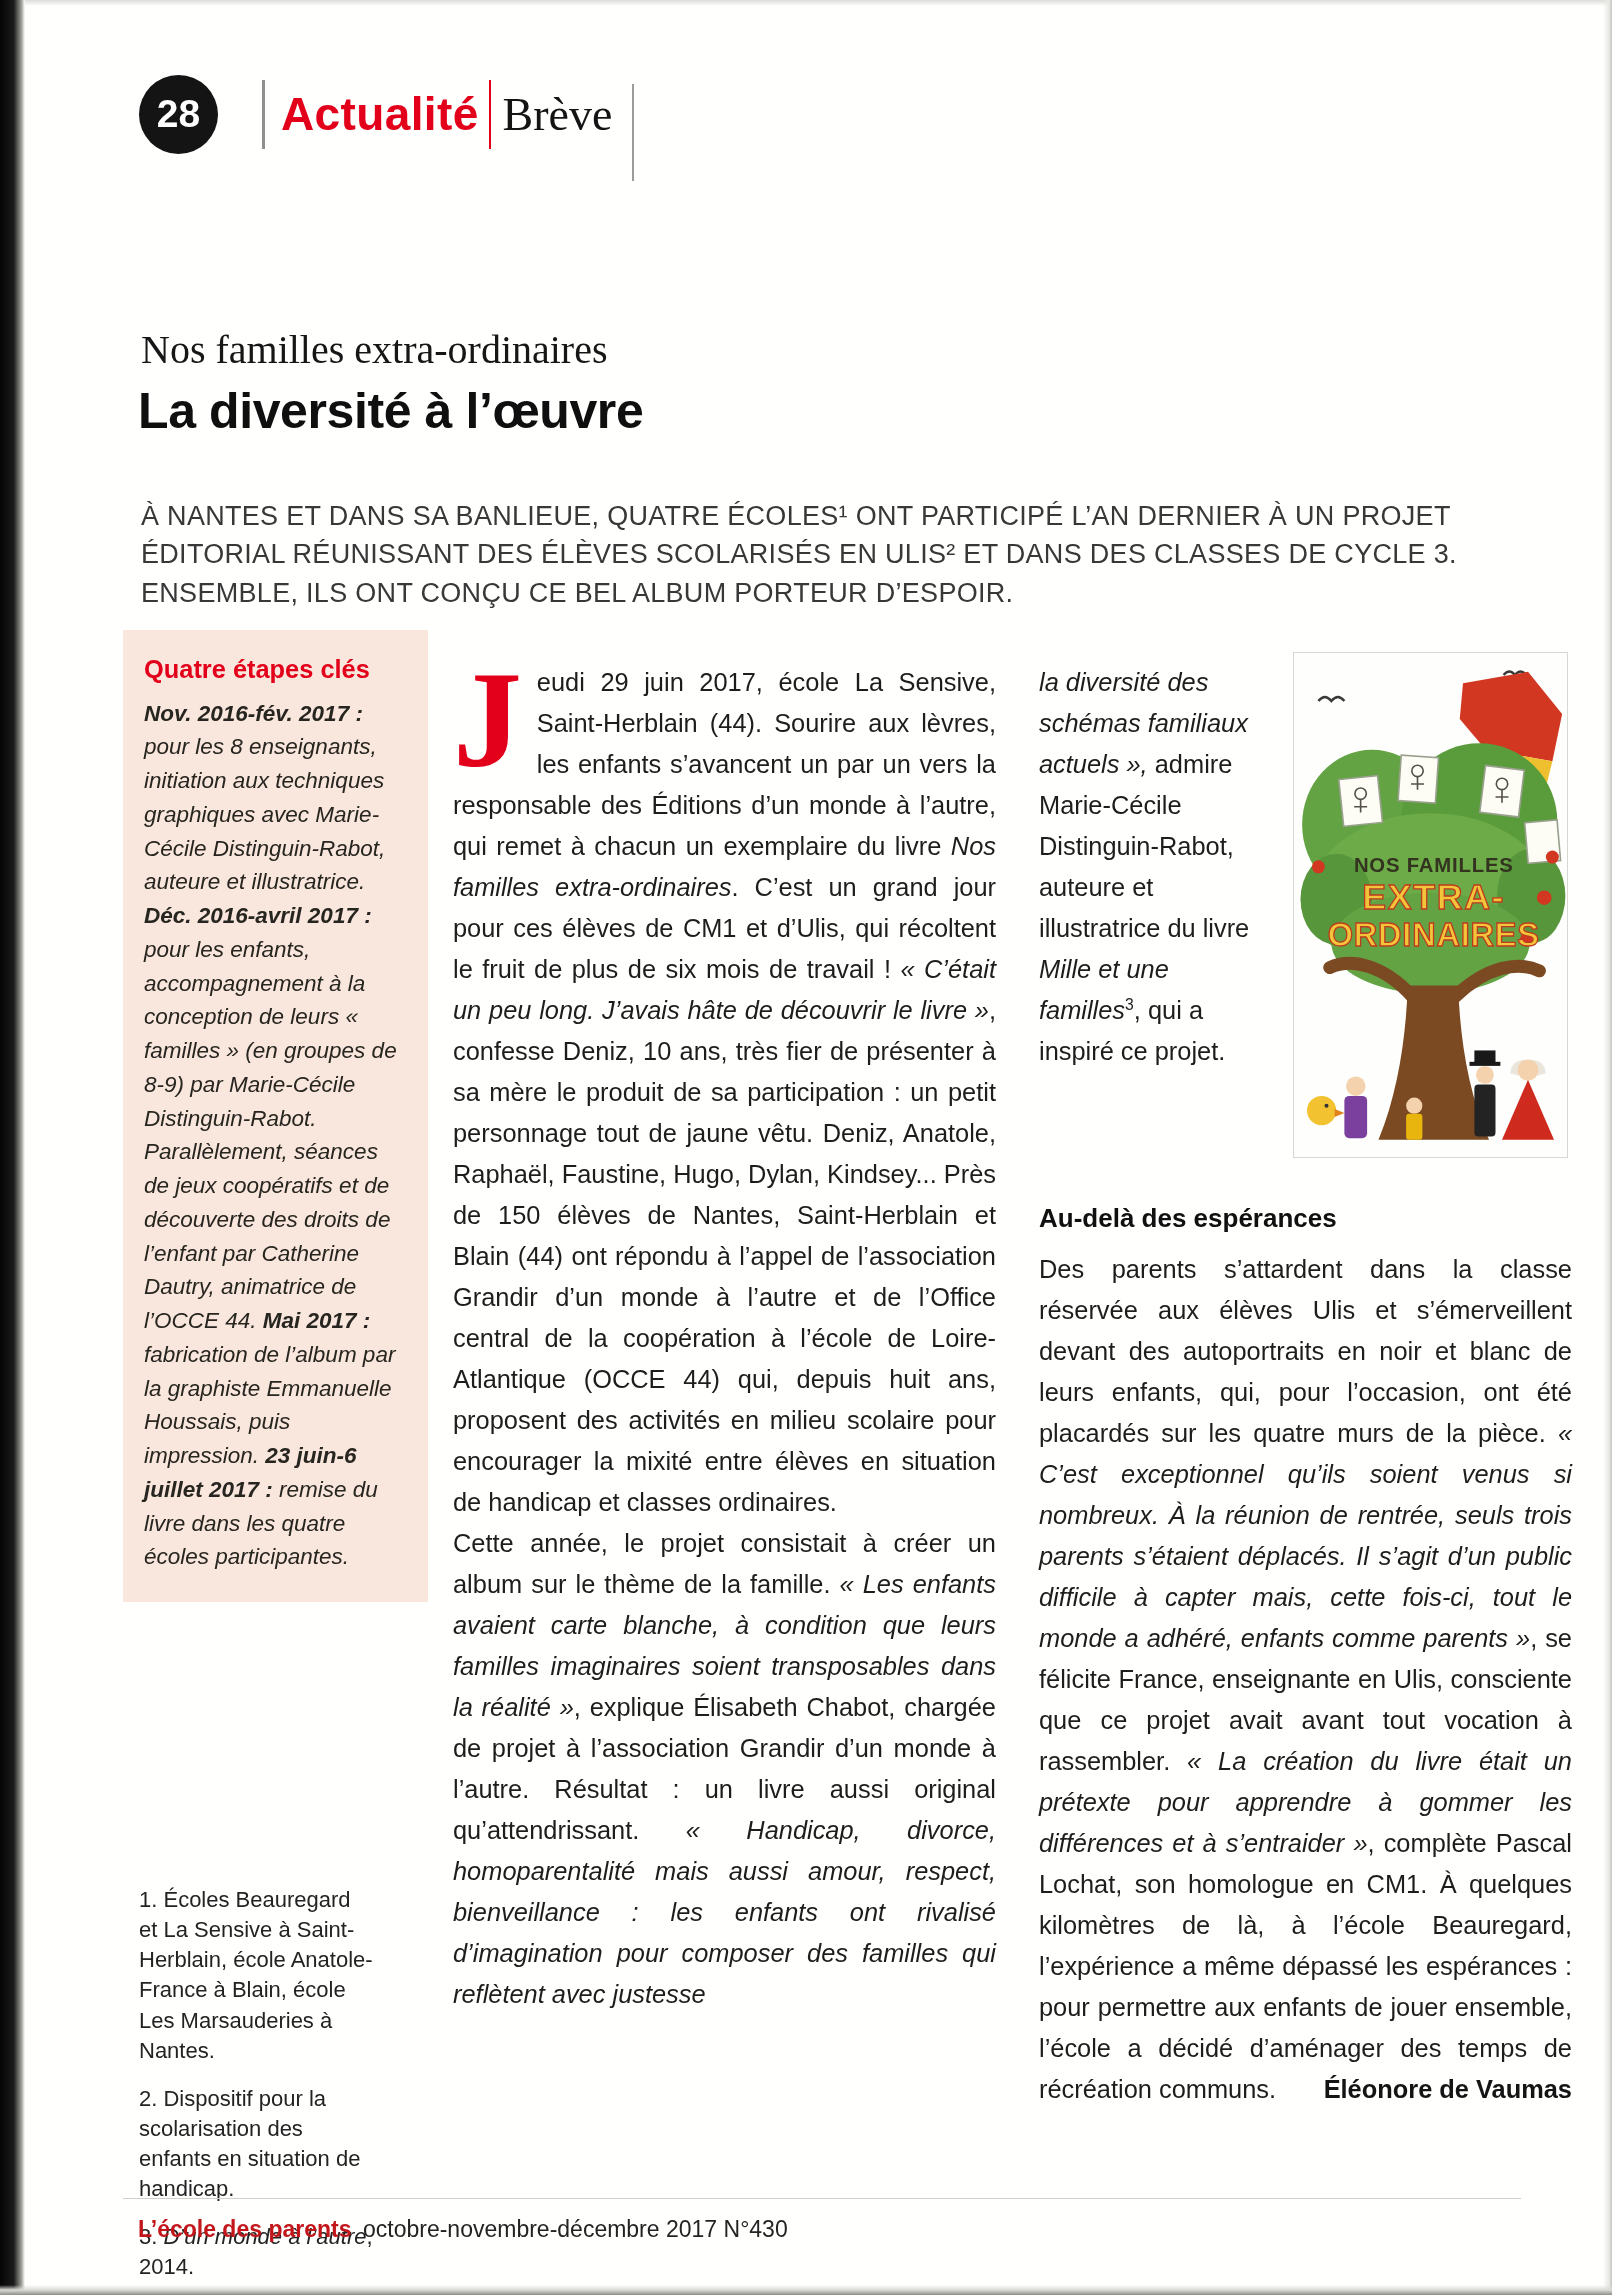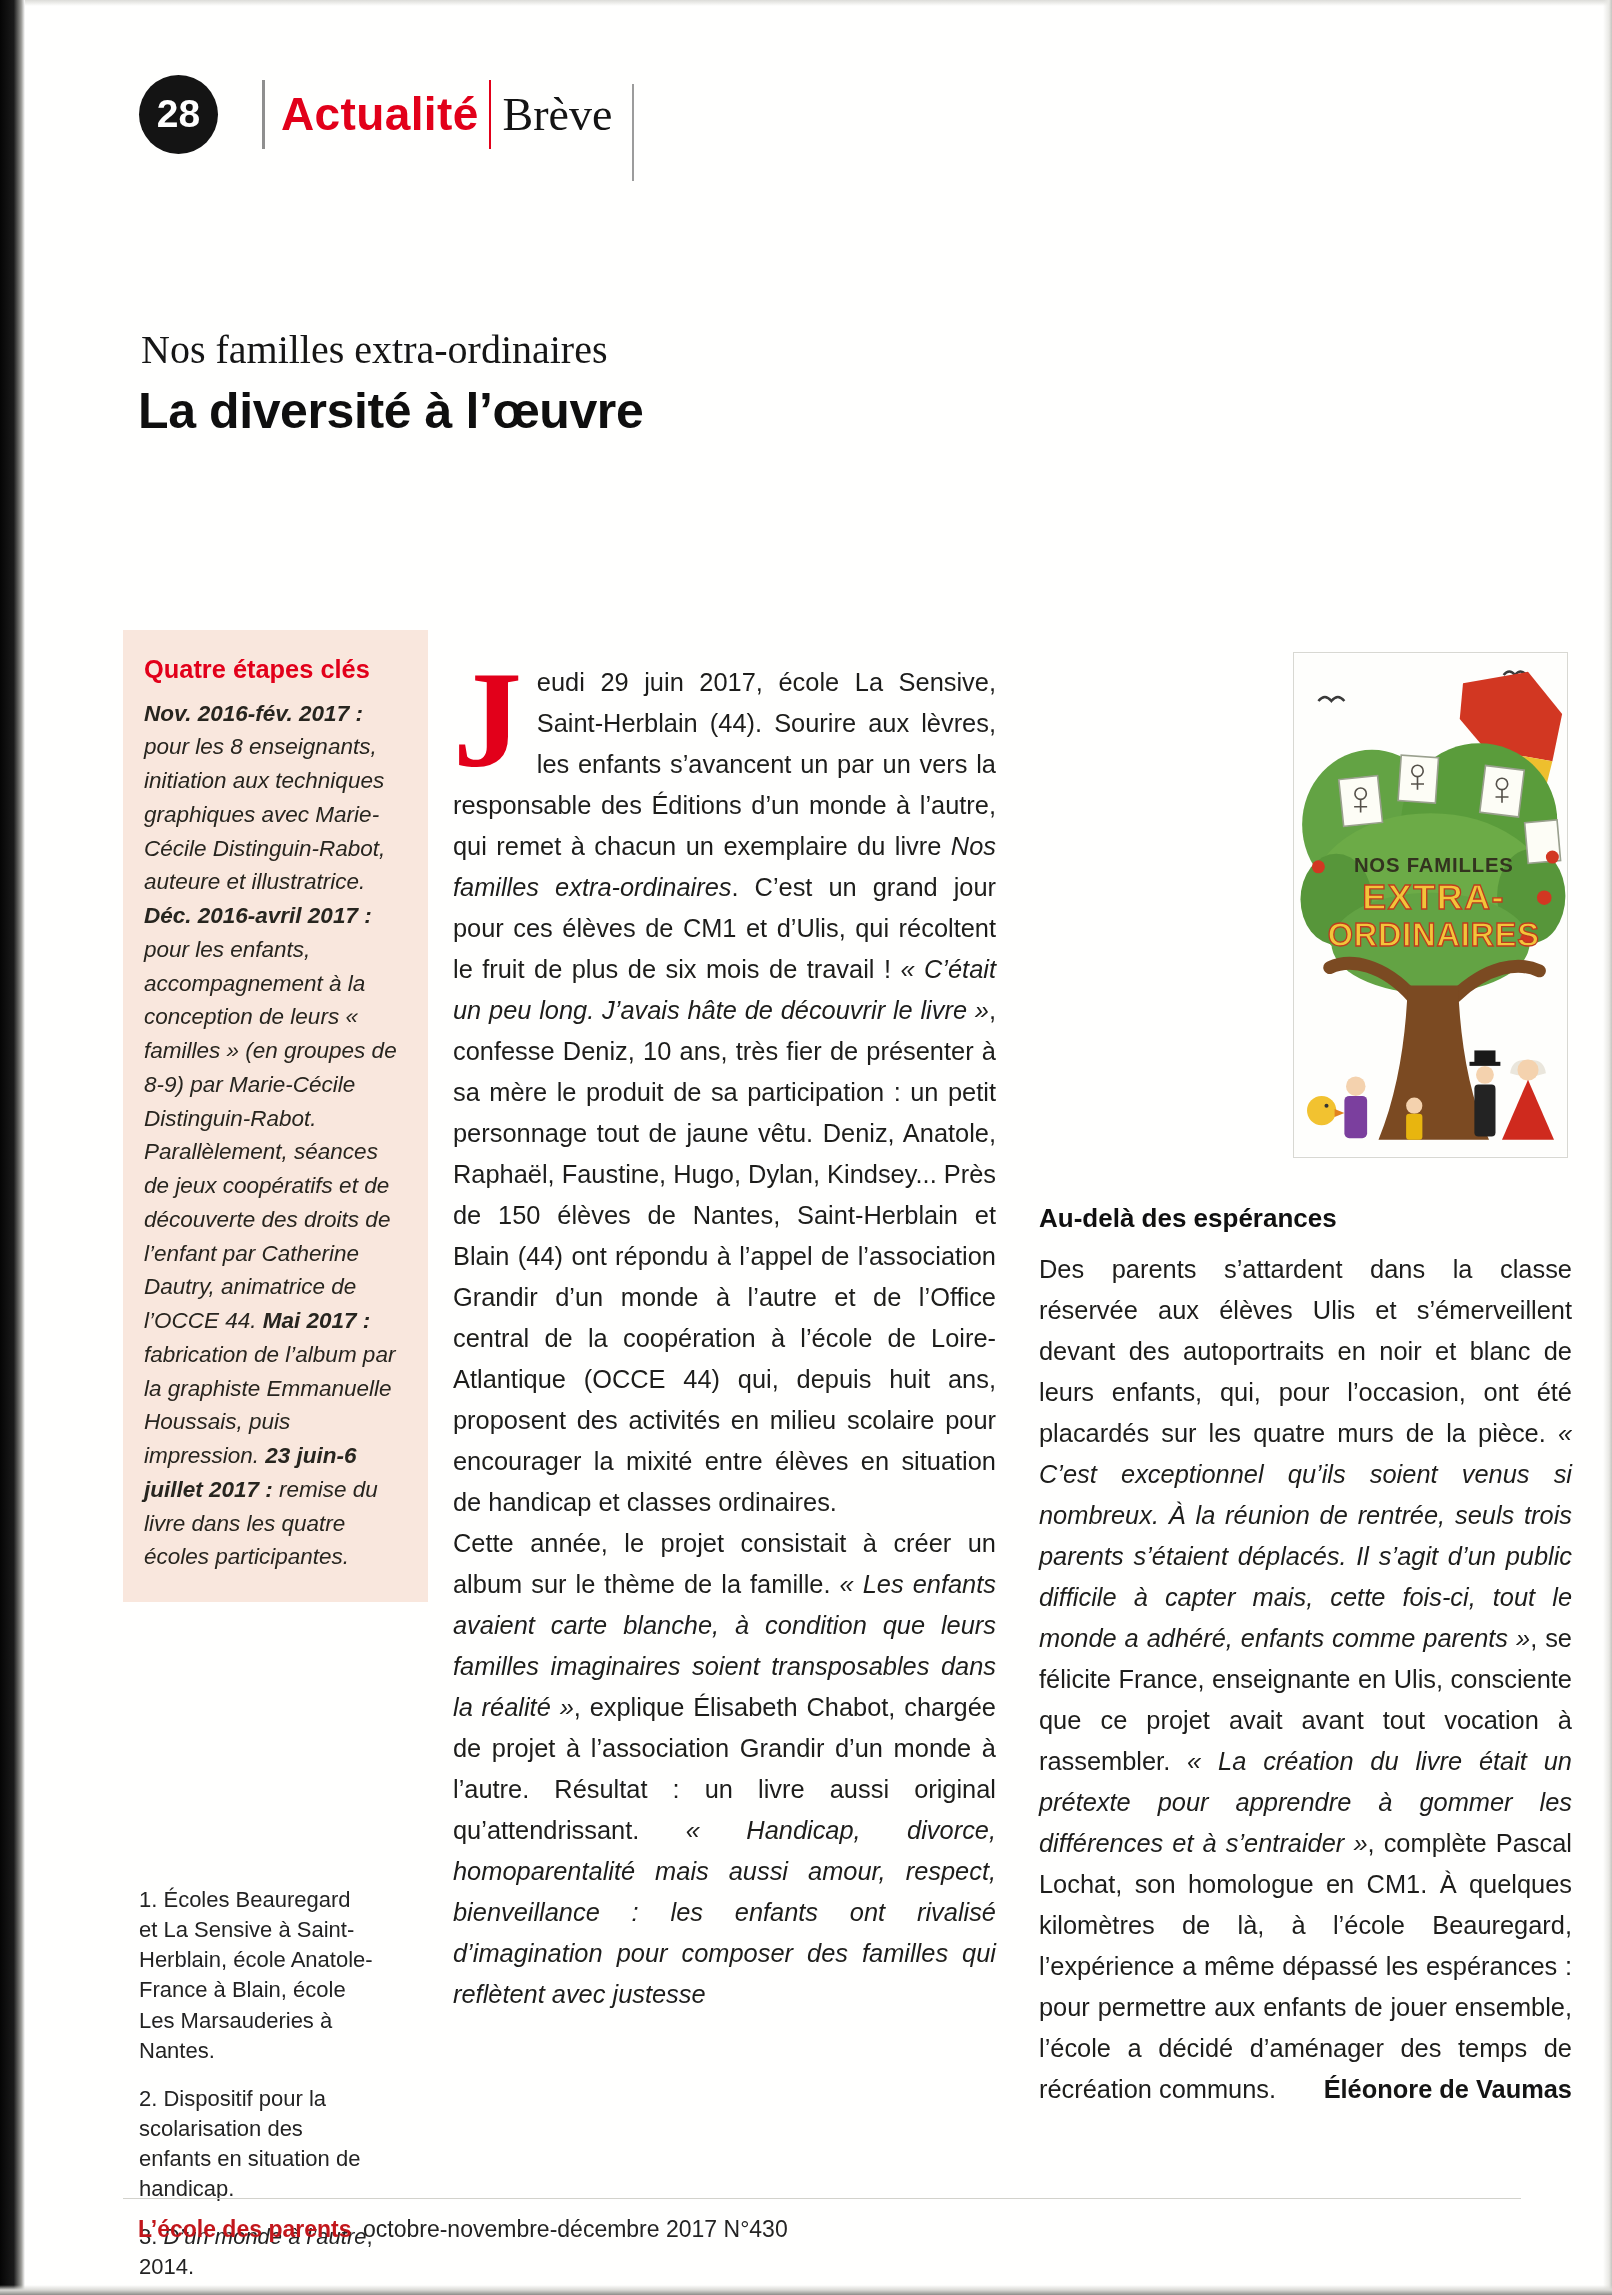--- a/index.html
+++ b/index.html
@@ -82,37 +82,39 @@
     <div class="page-circle">28</div>
     <div class="vsep vsep-1"></div>
     <div class="section-label">Actualité</div>
     <div class="vsep vsep-2"></div>
     <div class="subsection-label">Brève</div>
     <div class="vsep vsep-3"></div>
   </header>
 
   <h2 class="kicker">Nos familles extra-ordinaires</h2>
   <h1 class="title">La diversité à l’œuvre</h1>
+  <p class="standfirst">À NANTES ET DANS SA BANLIEUE, QUATRE ÉCOLES¹ ONT PARTICIPÉ L’AN DERNIER À UN PROJET ÉDITORIAL RÉUNISSANT DES ÉLÈVES SCOLARISÉS EN ULIS² ET DANS DES CLASSES DE CYCLE 3. ENSEMBLE, ILS ONT CONÇU CE BEL ALBUM PORTEUR D’ESPOIR.</p>
 
   <aside class="sidebar">
     <h3 class="sidebar-title">Quatre étapes clés</h3>
     <p class="sidebar-text"><span class="run-b">Nov. 2016-fév. 2017 : </span><span>pour les 8 enseignants, initiation aux techniques graphiques avec Marie-Cécile Distinguin-Rabot, auteure et illustratrice. </span><span class="run-b">Déc. 2016-avril 2017 : </span><span>pour les enfants, accompagnement à la conception de leurs « familles » (en groupes de 8-9) par Marie-Cécile Distinguin-Rabot. Parallèlement, séances de jeux coopératifs et de découverte des droits de l’enfant par Catherine Dautry, animatrice de l’OCCE 44. </span><span class="run-b">Mai 2017 : </span><span>fabrication de l’album par la graphiste Emmanuelle Houssais, puis impression. </span><span class="run-b">23 juin-6 juillet 2017 : </span><span>remise du livre dans les quatre écoles participantes.</span></p>
   </aside>
 
   <div class="footnotes">
     <p>1. Écoles Beauregard et La Sensive à Saint-Herblain, école Anatole-France à Blain, école Les Marsauderies à Nantes.</p>
     <p>2. Dispositif pour la scolarisation des enfants en situation de handicap.</p>
     <p><span>3. </span><span class="run-i">D’un monde à l’autre</span><span>, 2014.</span></p>
   </div>
 
   <div class="col-mid">
     <p class="body-p"><span class="dropcap">J</span><span><span>eudi 29 juin 2017, école La Sensive, Saint-Herblain (44). Sourire aux lèvres, les enfants s’avancent un par un vers la responsable des Éditions d’un monde à l’autre, qui remet à chacun un exemplaire du livre </span><span class="run-i">Nos familles extra-ordinaires</span><span>. C’est un grand jour pour ces élèves de CM1 et d’Ulis, qui récoltent le fruit de plus de six mois de travail ! </span><span class="run-i">« C’était un peu long. J’avais hâte de découvrir le livre »</span><span>, confesse Deniz, 10 ans, très fier de présenter à sa mère le produit de sa participation : un petit personnage tout de jaune vêtu. Deniz, Anatole, Raphaël, Faustine, Hugo, Dylan, Kindsey... Près de 150 élèves de Nantes, Saint-Herblain et Blain (44) ont répondu à l’appel de l’association Grandir d’un monde à l’autre et de l’Office central de la coopération à l’école de Loire-Atlantique (OCCE 44) qui, depuis huit ans, proposent des activités en milieu scolaire pour encourager la mixité entre élèves en situation de handicap et classes ordinaires.</span></span></p>
     <p class="body-p"><span>Cette année, le projet consistait à créer un album sur le thème de la famille. </span><span class="run-i">« Les enfants avaient carte blanche, à condition que leurs familles imaginaires soient transposables dans la réalité »</span><span>, explique Élisabeth Chabot, chargée de projet à l’association Grandir d’un monde à l’autre. Résultat : un livre aussi original qu’attendrissant. </span><span class="run-i">« Handicap, divorce, homoparentalité mais aussi amour, respect, bienveillance : les enfants ont rivalisé d’imagination pour composer des familles qui reflètent avec justesse</span></p>
   </div>
 
+  <p class="right-intro"><span class="run-i">la diversité des schémas familiaux actuels », </span><span>admire Marie-Cécile Distinguin-Rabot, auteure et illustratrice du livre </span><span class="run-i">Mille et une familles</span><sup>3</sup><span>, qui a inspiré ce projet.</span></p>
 
   <figure class="cover">
     <svg viewBox="0 0 336 618" xmlns="http://www.w3.org/2000/svg">
       <rect x="0" y="0" width="336" height="618" fill="#fefefc"></rect>
       <path d="M30 58 q8 -10 16 0 q8 -10 16 0" stroke="#3a3a3a" stroke-width="3" fill="none"></path>
       <path d="M258 26 q7 -9 14 0 q7 -9 14 0" stroke="#3a3a3a" stroke-width="3" fill="none"></path>
       <path d="M208 36 L288 22 L330 74 L318 132 L236 118 L204 80 Z" fill="#d23722"></path>
       <path d="M236 118 L318 132 L308 172 L244 162 Z" fill="#eebf2e"></path>
       <ellipse cx="96" cy="210" rx="86" ry="92" fill="#63a344"></ellipse>
       <ellipse cx="228" cy="206" rx="96" ry="96" fill="#5a9c3b"></ellipse>

